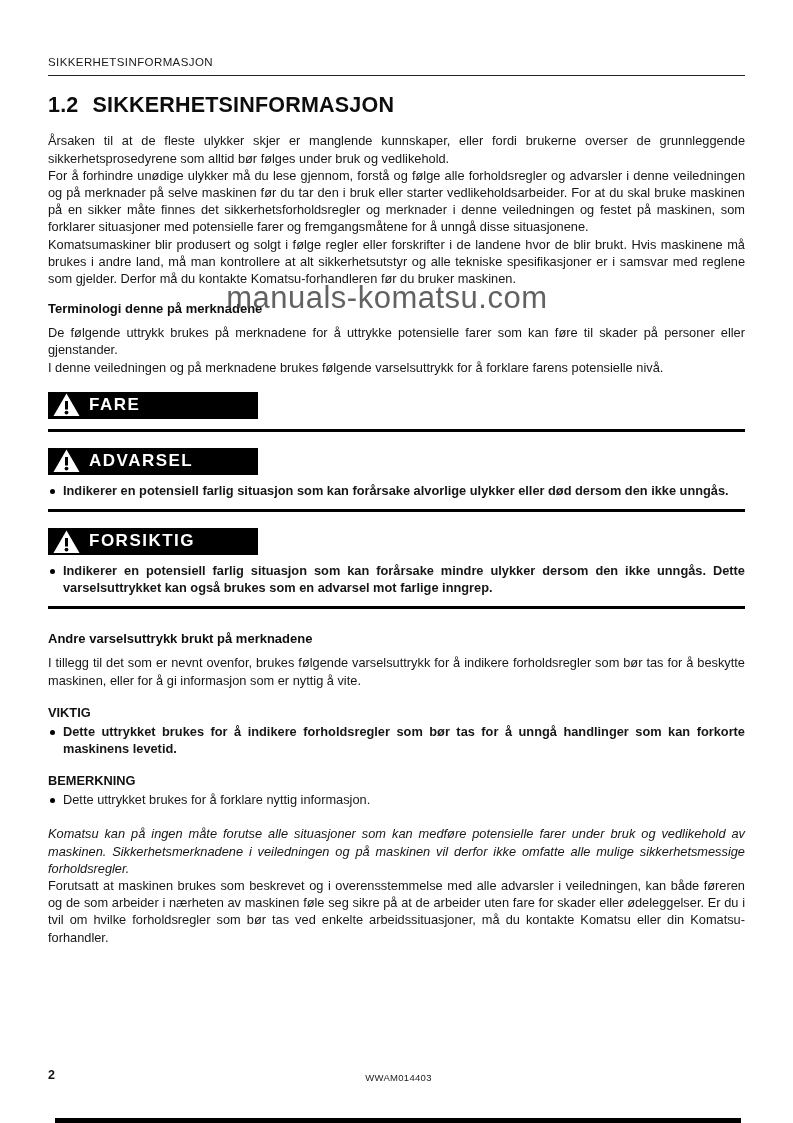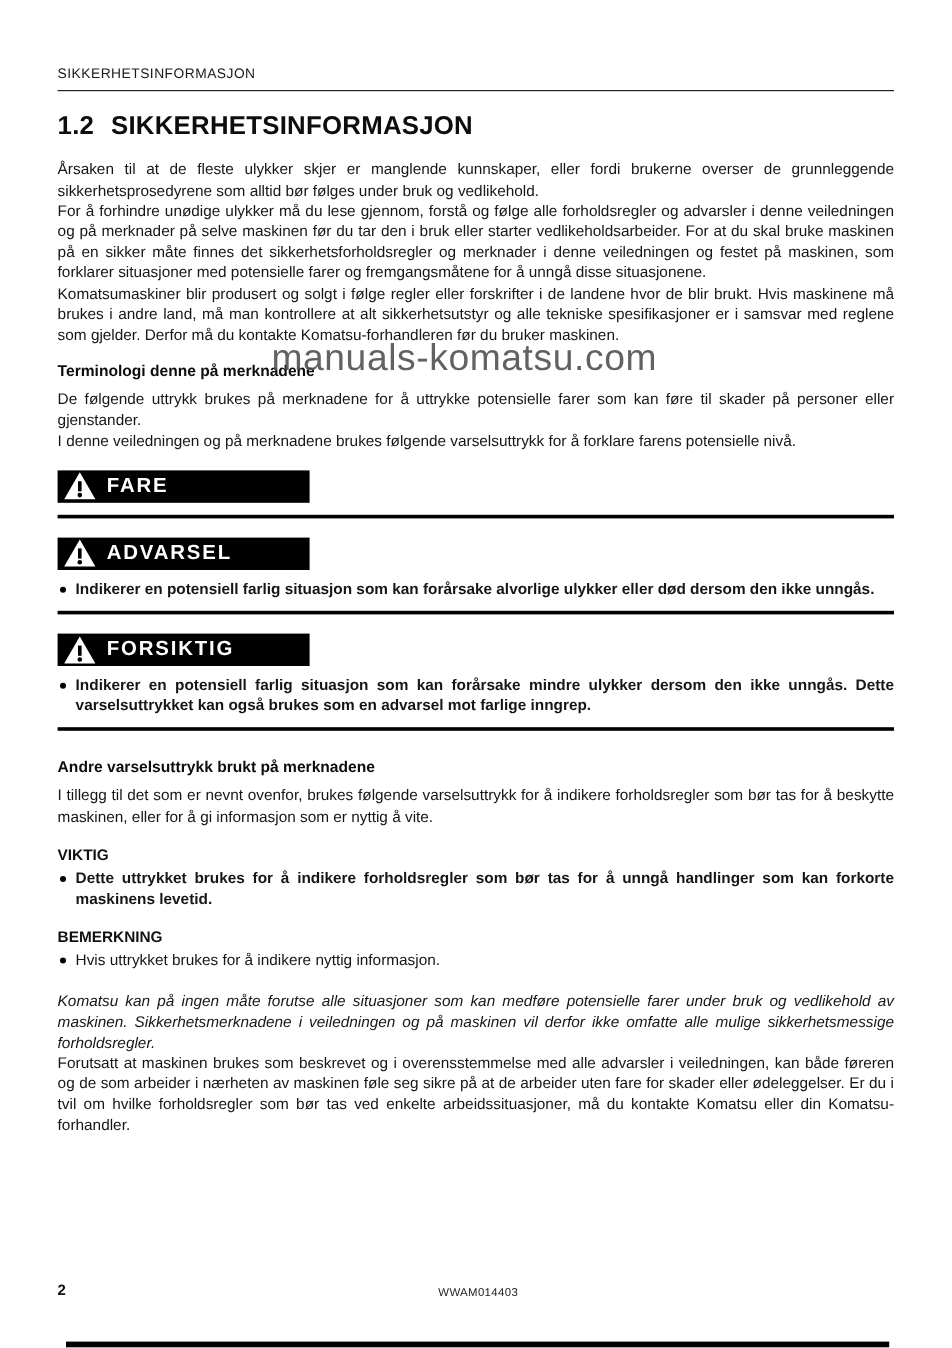--- a/index.html
+++ b/index.html
@@ -191,21 +191,21 @@
   <div class="subhead" style="margin-top:22px;">Andre varselsuttrykk brukt på merknadene</div>
   <p class="para">I tillegg til det som er nevnt ovenfor, brukes følgende varselsuttrykk for å indikere forholdsregler som bør tas for å beskytte maskinen, eller for å gi informasjon som er nyttig å vite.</p>
 
   <div class="notice-head">VIKTIG</div>
   <div class="bullet bold" style="margin-top:2px;">
     <p class="para">Dette uttrykket brukes for å indikere forholdsregler som bør tas for å unngå handlinger som kan forkorte maskinens levetid.</p>
   </div>
 
   <div class="notice-head">BEMERKNING</div>
   <div class="bullet" style="margin-top:2px;">
-    <p class="para">Hvis uttrykket brukes for å indikere nyttig informasjon.</p>
+    <p class="para">Dette uttrykket brukes for å forklare nyttig informasjon.</p>
   </div>
 
   <p class="para closing">Komatsu kan på ingen måte forutse alle situasjoner som kan medføre potensielle farer under bruk og vedlikehold av maskinen. Sikkerhetsmerknadene i veiledningen og på maskinen vil derfor ikke omfatte alle mulige sikkerhetsmessige forholdsregler.</p>
   <p class="para">Forutsatt at maskinen brukes som beskrevet og i overensstemmelse med alle advarsler i veiledningen, kan både føreren og de som arbeider i nærheten av maskinen føle seg sikre på at de arbeider uten fare for skader eller ødeleggelser. Er du i tvil om hvilke forholdsregler som bør tas ved enkelte arbeidssituasjoner, må du kontakte Komatsu eller din Komatsu-forhandler.</p>
 
 </div>
 
 <div class="watermark">manuals-komatsu.com</div>
 
 <div class="footer-page">2</div>

